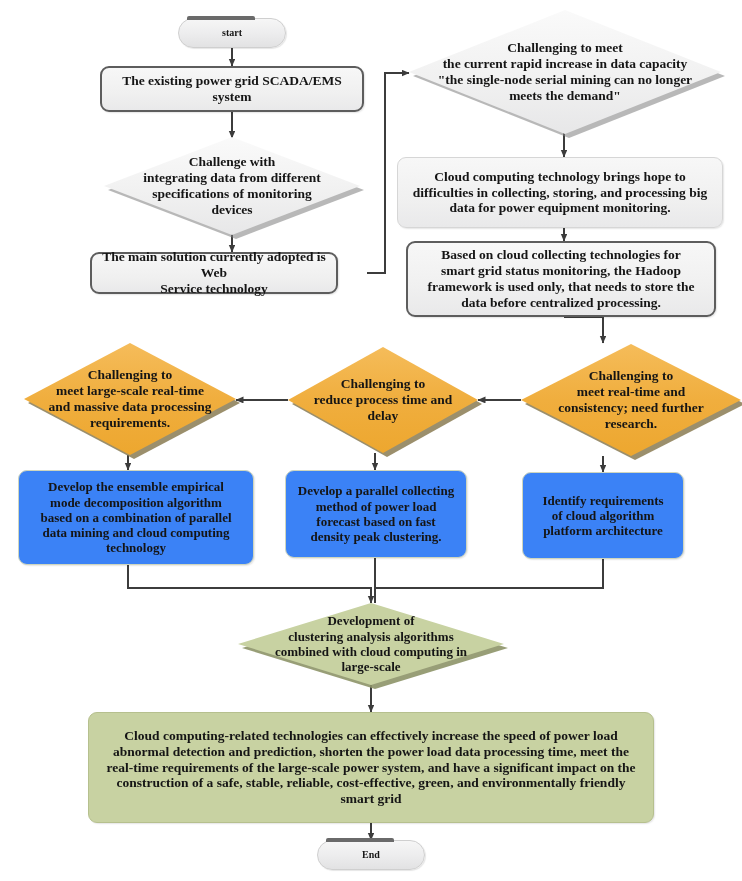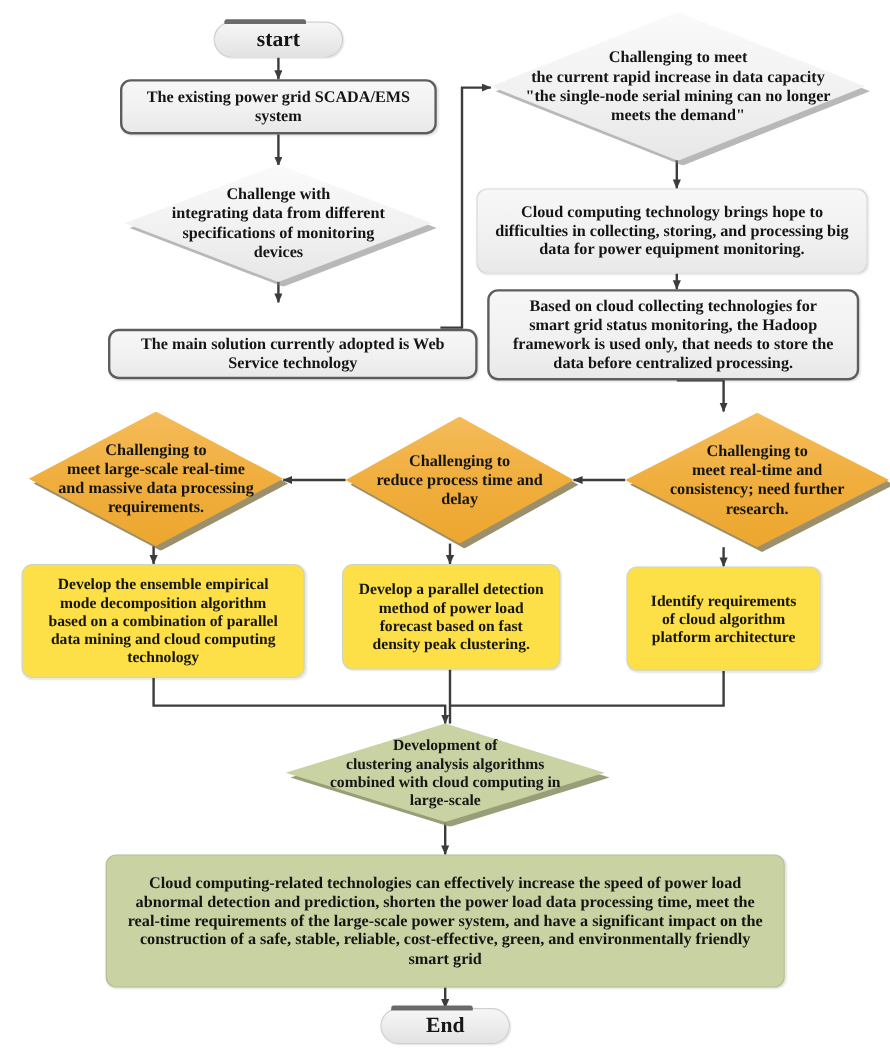--- a/index.html
+++ b/index.html
@@ -44,21 +44,21 @@
     width: 100%;
     padding: 0 6px;
     white-space: pre-line;
   }
 
   
   .terminator {
     background: linear-gradient(180deg,#f6f6f6 0%, #ececed 55%, #e2e2e3 100%);
     border: 1px solid #cfcfcf;
     border-radius: 999px;
-    font-size: 18px;
+    font-size: 10px;
     box-shadow: 1px 1px 1px rgba(0,0,0,0.10);
   }
   .terminator::before {
     content: "";
     position: absolute;
     left: 8px;
     top: -3px;
     right: 30px;
     height: 4px;
     background: #6a6a6a;
@@ -75,21 +75,21 @@
     background: linear-gradient(180deg,#f7f7f7 0%,#f0f0f0 60%,#e9e9ea 100%);
     border: 1px solid #d6d6d6;
     box-shadow: 1px 1px 1.5px rgba(0,0,0,0.10);
   }
   .proc-grey-strong {
     background: linear-gradient(180deg,#f7f7f7 0%,#f0f0f0 60%,#e9e9ea 100%);
     border: 2.5px solid #5d5d5d;
     box-shadow: 1px 1px 1.5px rgba(0,0,0,0.10);
   }
   .proc-green {
-    background: #fde047;
+    background: #3b82f6;
     border: 1px solid #cfd6be;
     border-radius: 9px;
     box-shadow: 1px 1px 1.5px rgba(0,0,0,0.10);
   }
   .proc-green-dark {
     background: #c8d2a2;
     border: 1px solid #b6c08e;
     border-radius: 9px;
     box-shadow: 1px 1px 1.5px rgba(0,0,0,0.10);
   }
@@ -188,21 +188,21 @@
 
   <div class="node diamond dia-grey" style="left:104px; top:137px; width:256px; height:98px;">
     <span class="shadow"></span>
     <span class="shape"></span>
     <span class="txt">Challenge with
 integrating data from different
 specifications of monitoring
 devices</span>
   </div>
 
-  <div class="node proc proc-grey-strong" style="left:90px; top:252px; width:308px; height:42px;margin-top:22px;">
+  <div class="node proc proc-grey-strong" style="left:90px; top:252px; width:248px; height:42px;">
     <span class="txt">The main solution currently adopted is Web
 Service technology</span>
   </div>
 
   <div class="node diamond dia-grey" style="left:409px; top:10px; width:312px; height:124px;">
     <span class="shadow"></span>
     <span class="shape"></span>
     <span class="txt">Challenging to meet
 the current rapid increase in data capacity
 "the single-node serial mining can no longer
@@ -250,21 +250,21 @@
 
   <div class="node proc proc-green" style="left:18px; top:470px; width:236px; height:95px; font-size:13px;">
     <span class="txt">Develop the ensemble empirical
 mode decomposition algorithm
 based on a combination of parallel
 data mining and cloud computing
 technology</span>
   </div>
 
   <div class="node proc proc-green" style="left:285px; top:470px; width:182px; height:88px; font-size:13px;">
-    <span class="txt">Develop a parallel detection
+    <span class="txt">Develop a parallel collecting
 method of power load
 forecast based on fast
 density peak clustering.</span>
   </div>
 
   <div class="node proc proc-green" style="left:522px; top:472px; width:162px; height:87px; font-size:13px;">
     <span class="txt">Identify requirements
 of cloud algorithm
 platform architecture</span>
   </div>

